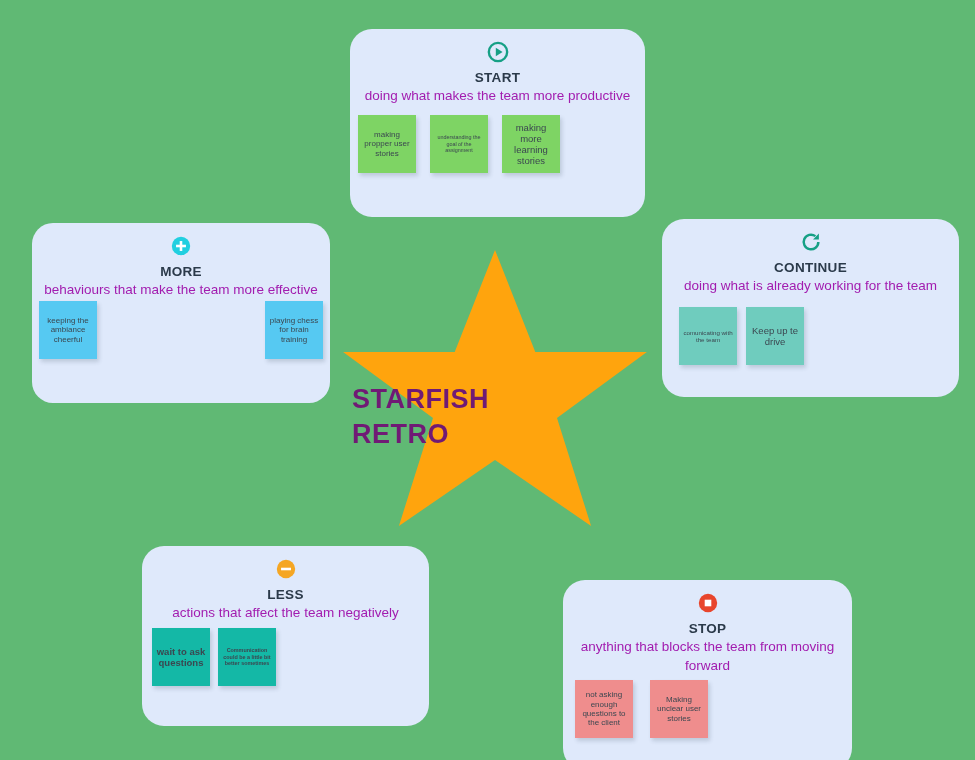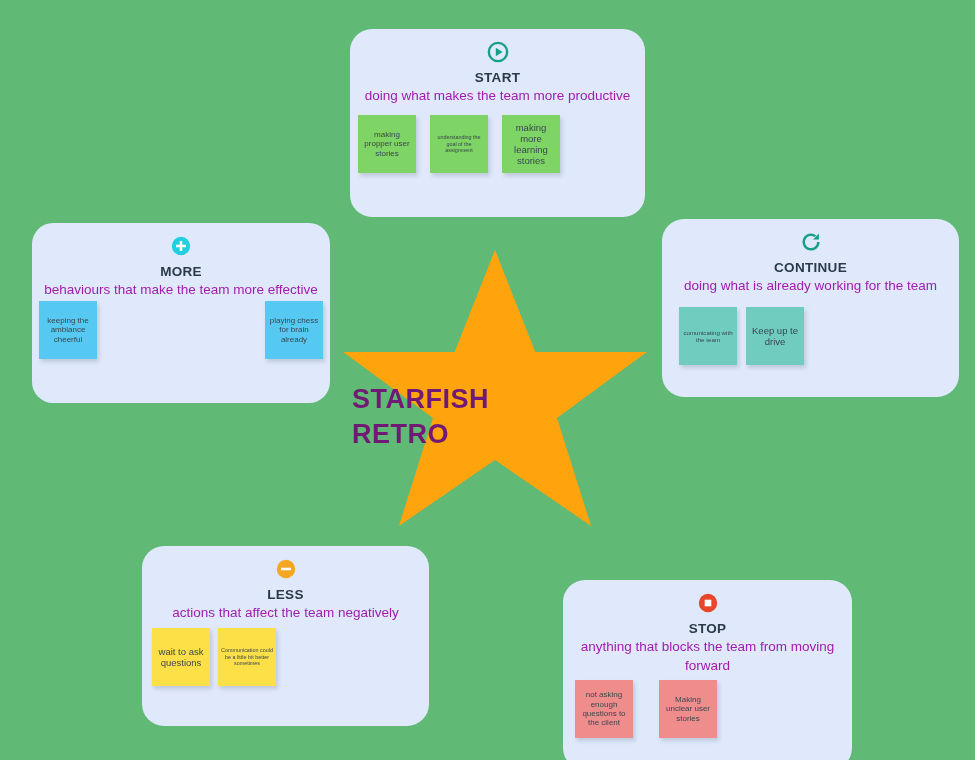--- a/index.html
+++ b/index.html
@@ -69,21 +69,21 @@
     text-align: center;
     padding: 3px;
     color: #3b4750;
     box-shadow: 2px 3px 4px rgba(40,60,80,0.18);
     overflow: hidden;
     word-wrap: break-word;
   }
   .note.green   { background: #7ed464; }
   .note.blue    { background: #56c9f2; }
   .note.teal    { background: #6fccbe; }
-  .note.orange  { background: #fde047; }
+  .note.orange  { background: #14b8a6; font-weight: bold; }
   .note.pink    { background: #ef8d8d; }
 
   .note .txt {
     display: block;
     line-height: 1.18;
   }
   .fs-9  .txt { font-size: 9.5px; }
   .fs-8  .txt { font-size: 8px; }
   .fs-6  .txt { font-size: 6.2px; }
   .fs-5  .txt { font-size: 5.4px; }
@@ -92,21 +92,21 @@
   #panel-start    { left: 350px; top: 2px;   width: 295px; height: 188px; }
   #panel-more     { left: 32px;  top: 196px; width: 298px; height: 180px; border-radius: 21px; }
   #panel-continue { left: 662px; top: 192px; width: 297px; height: 178px; }
   #panel-less     { left: 142px; top: 519px; width: 287px; height: 180px; }
   #panel-stop     { left: 563px; top: 553px; width: 289px; height: 190px; }
 
   #notes-start    { left: 8px;  top: 86px; gap: 14px; }
   #notes-more     { left: 7px;  top: 78px; width: 284px; justify-content: space-between; }
   #notes-continue { left: 17px; top: 88px; gap: 9px; }
   #notes-less     { left: 10px; top: 82px; gap: 8px; }
-  #notes-stop     { left: 12px; top: 100px; gap: 26px; }
+  #notes-stop     { left: 12px; top: 100px; gap: 17px; }
 
   
   #star-wrap {
     position: absolute;
     left: 340px;
     top: 223px;
     width: 310px;
     height: 285px;
   }
   #star-wrap svg { display: block; width: 100%; height: 100%; }
@@ -163,21 +163,21 @@
         </svg>
       </span>
       <div class="panel-title">MORE</div>
       <div class="panel-sub">behaviours that make the team more effective</div>
     </div>
     <div class="notes" id="notes-more">
       <div class="note blue fs-8">
           <span class="txt">keeping the ambiance cheerful</span>
         </div>
       <div class="note blue fs-8">
-          <span class="txt">playing chess for brain already</span>
+          <span class="txt">playing chess for brain training</span>
         </div>
     </div>
   </div>
 
   <div class="panel" id="panel-continue">
     <div class="panel-head">
       <span class="panel-icon">
         <svg viewBox="0 0 24 24" width="22" height="22">
           <path d="M20 12a8 8 0 1 1-3.2-6.4" fill="none" stroke="#16a085" stroke-width="2.7" stroke-linecap="butt"></path>
           <polygon points="20.6,2.6 20.6,9.2 14.2,9.2" fill="#16a085"></polygon>

